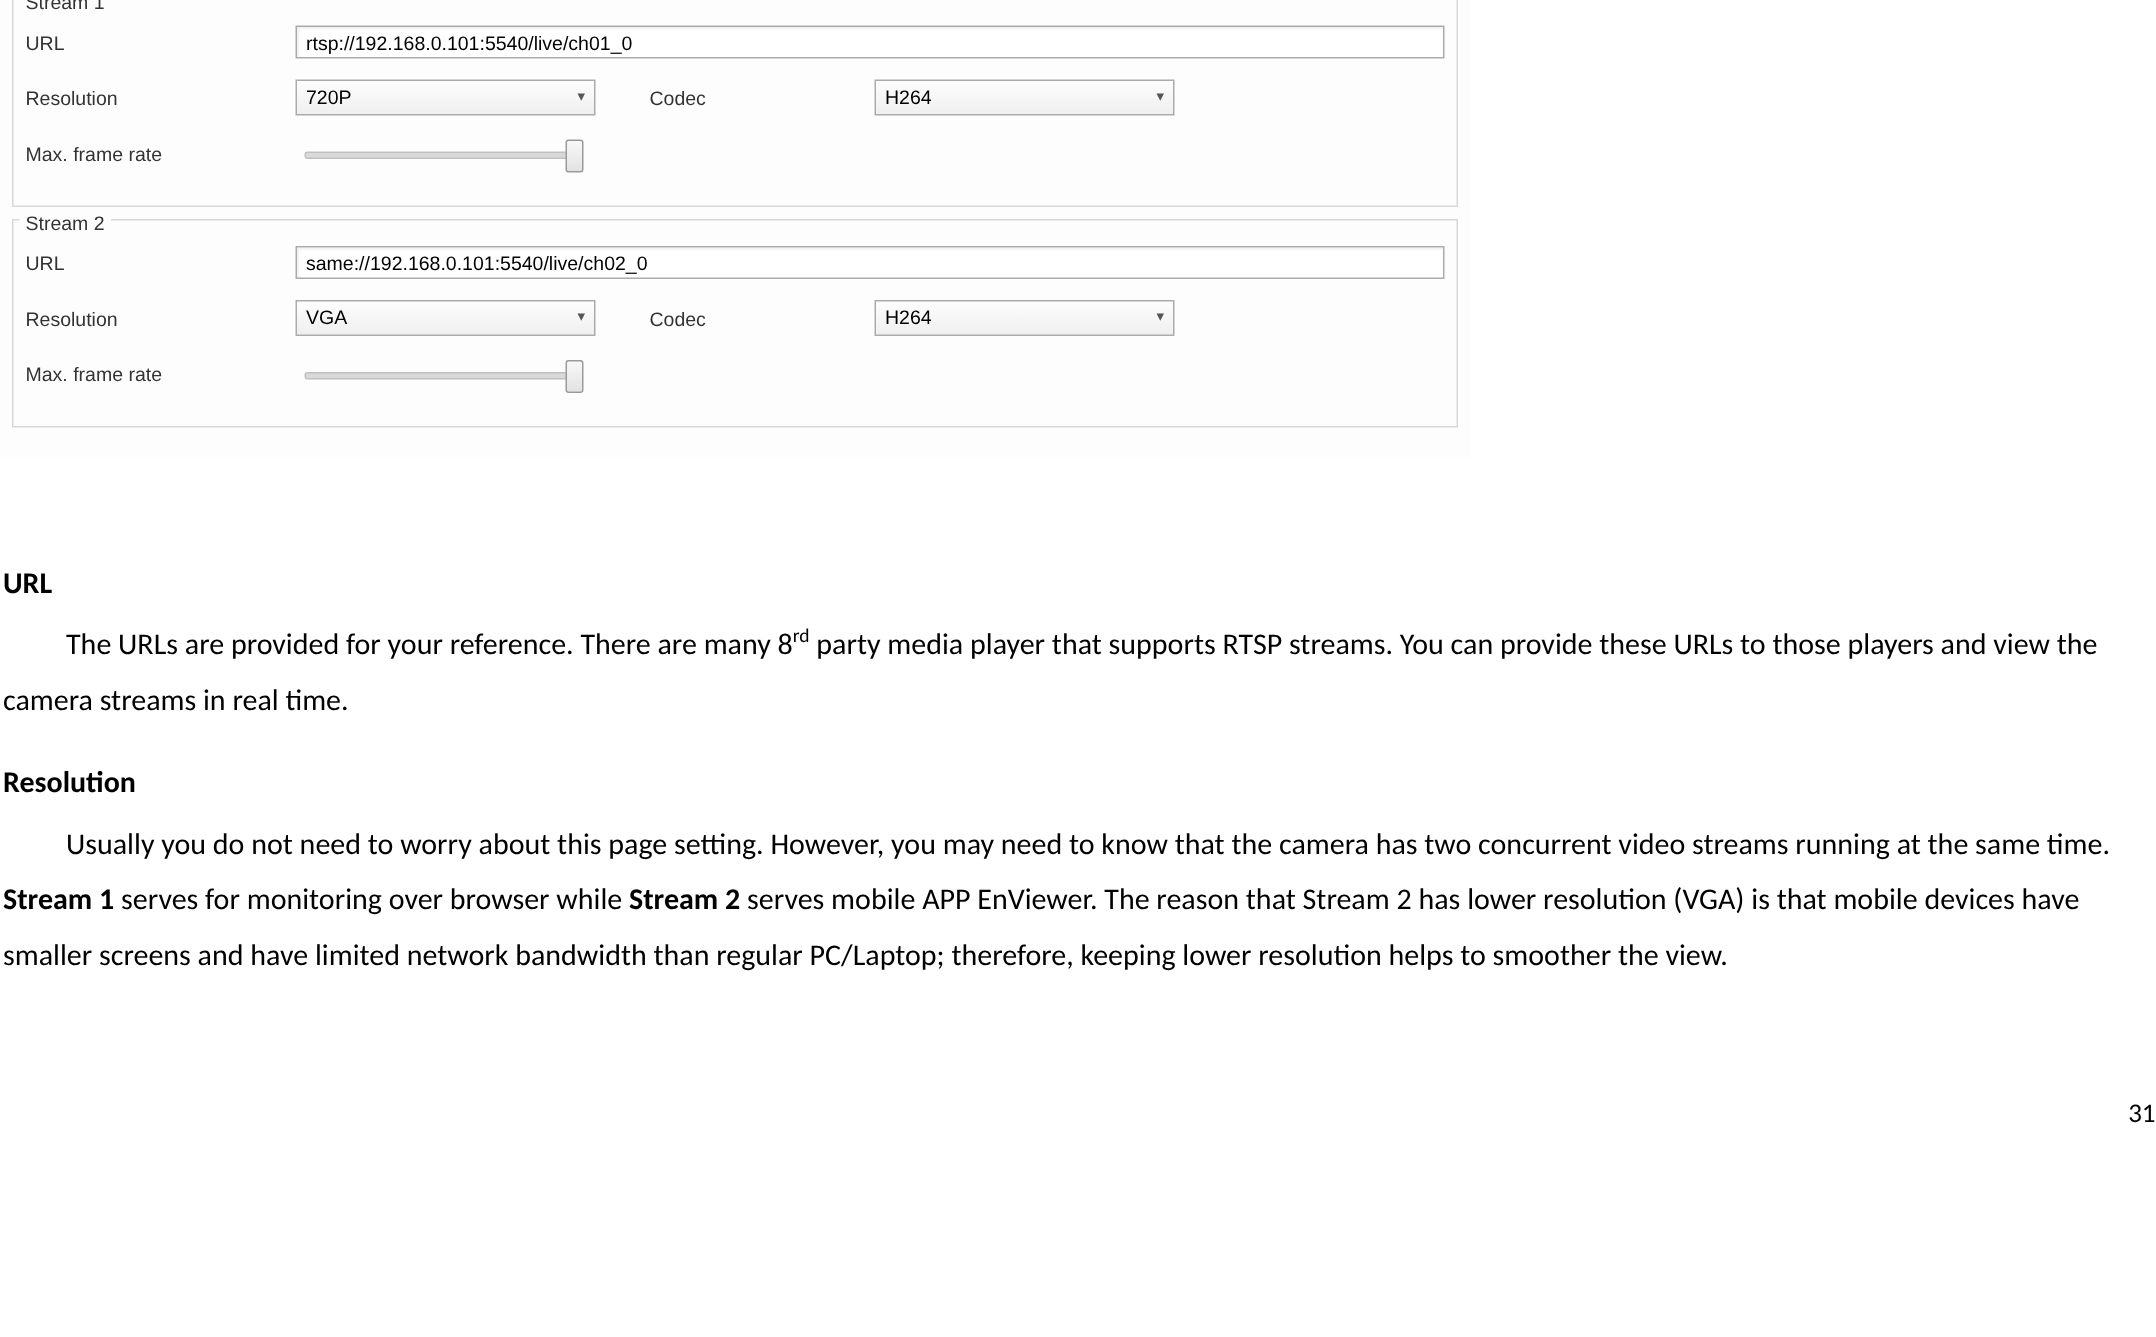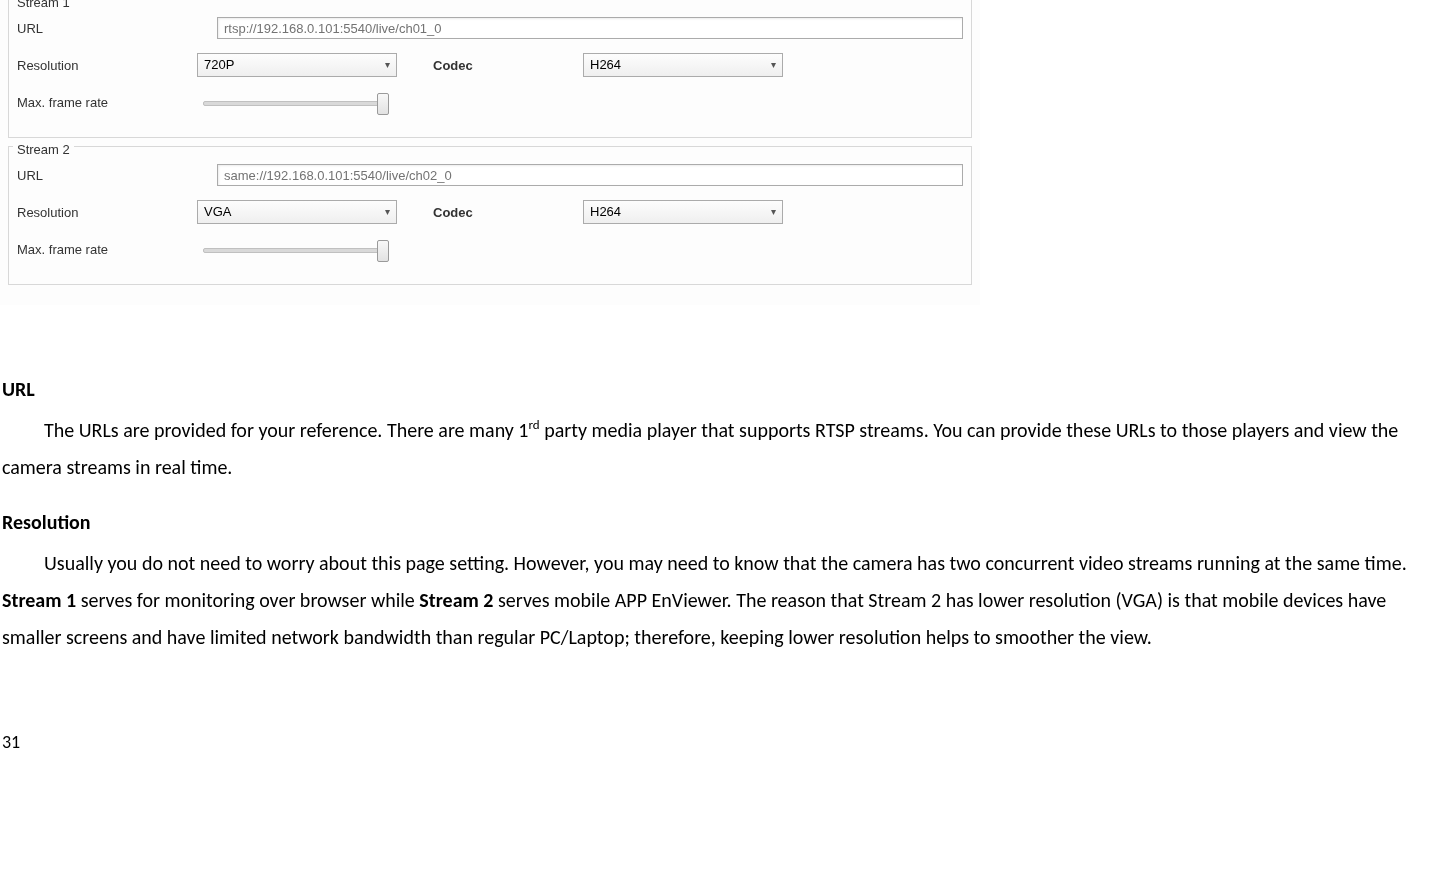--- a/index.html
+++ b/index.html
@@ -48,35 +48,33 @@
   .form-row.tight { margin-top: -8px; }
   .label {
     width: 180px;
     flex-shrink: 0;
   }
   .label-codec {
     width: 150px;
     text-align: left;
     padding-left: 36px;
     flex-shrink: 0;
-    font-weight: bold;
   }
   .text-input {
     flex: 1;
     border: 1px solid #ababab;
     background: #fff;
     height: 22px;
     line-height: 22px;
     padding: 0 6px;
     font-family: Tahoma, Arial, sans-serif;
     font-size: 13px;
-    color: #737373;
+    color: #000000;
     box-sizing: border-box;
     box-shadow: inset 1px 1px 2px rgba(0,0,0,0.08);
-    margin-left: 20px;
   }
   .select {
     width: 200px;
     border: 1px solid #ababab;
     background: linear-gradient(#fdfdfd, #efefef);
     height: 24px;
     line-height: 22px;
     padding: 0 6px;
     font-family: Tahoma, Arial, sans-serif;
     font-size: 13px;
@@ -130,21 +128,21 @@
     font-weight: bold;
     margin: 10px 0 4px 0;
   }
   .doc p {
     margin: 0 0 18px 0;
     text-indent: 42px;
   }
   .doc .bold { font-weight: bold; }
   sup { font-size: 0.65em; vertical-align: super; line-height: 0; margin-top: 36px; }
   .page-num {
-    text-align: left;
+    text-align: right;
     font-size: 18px;
     margin-top: 70px;
   }
 </style>
 </head>
 <body>
 
 <div class="settings-panel">
 
   <div class="fieldset">
@@ -204,21 +202,21 @@
         <div class="slider-track"></div>
         <div class="slider-thumb"></div>
       </div>
     </div>
   </div>
 </div>
 
 <div class="doc">
   <div class="h">URL</div>
   <p>
-    <span>The URLs are provided for your reference. There are many 1</span><sup>rd</sup><span> party media player that supports RTSP streams. You can provide these URLs to those players and view the camera streams in real time.</span>
+    <span>The URLs are provided for your reference. There are many 8</span><sup>rd</sup><span> party media player that supports RTSP streams. You can provide these URLs to those players and view the camera streams in real time.</span>
   </p>
 
   <div class="h">Resolution</div>
   <p>
     <span>Usually you do not need to worry about this page setting. However, you may need to know that the camera has two concurrent video streams running at the same time. </span><span class="bold">Stream 1</span><span> serves for monitoring over browser while </span><span class="bold">Stream 2</span><span> serves mobile APP EnViewer. The reason that Stream 2 has lower resolution (VGA) is that mobile devices have smaller screens and have limited network bandwidth than regular PC/Laptop; therefore, keeping lower resolution helps to smoother the view.</span>
   </p>
 
   <div class="page-num">31</div>
 </div>
 

